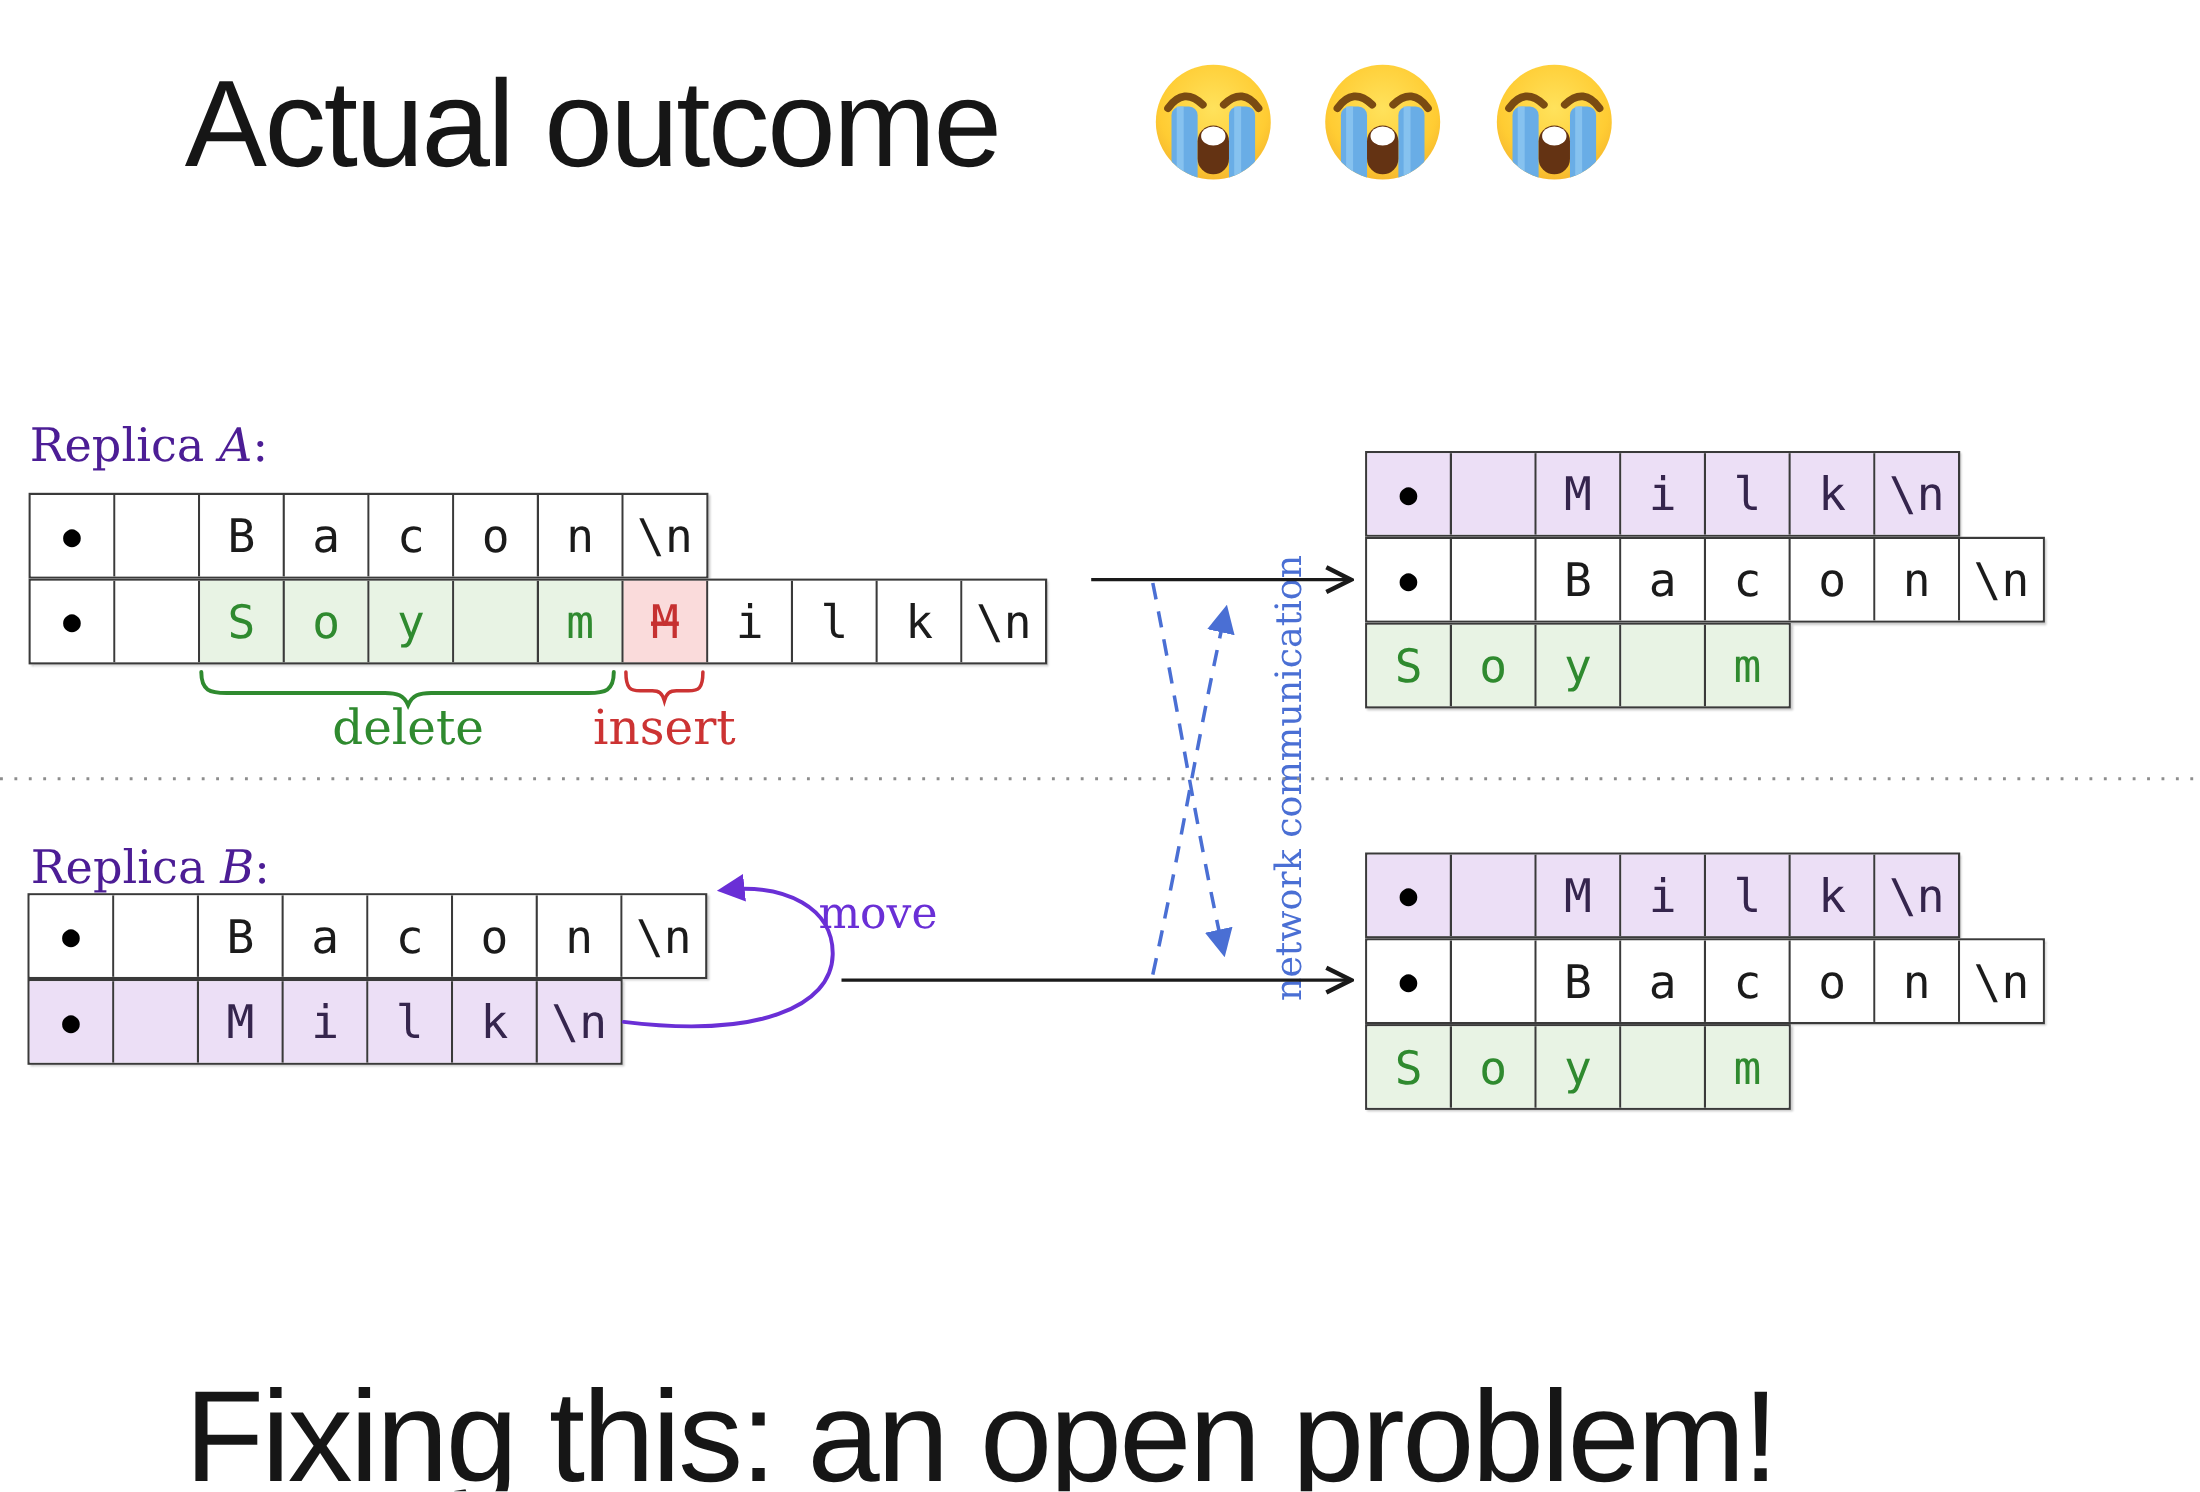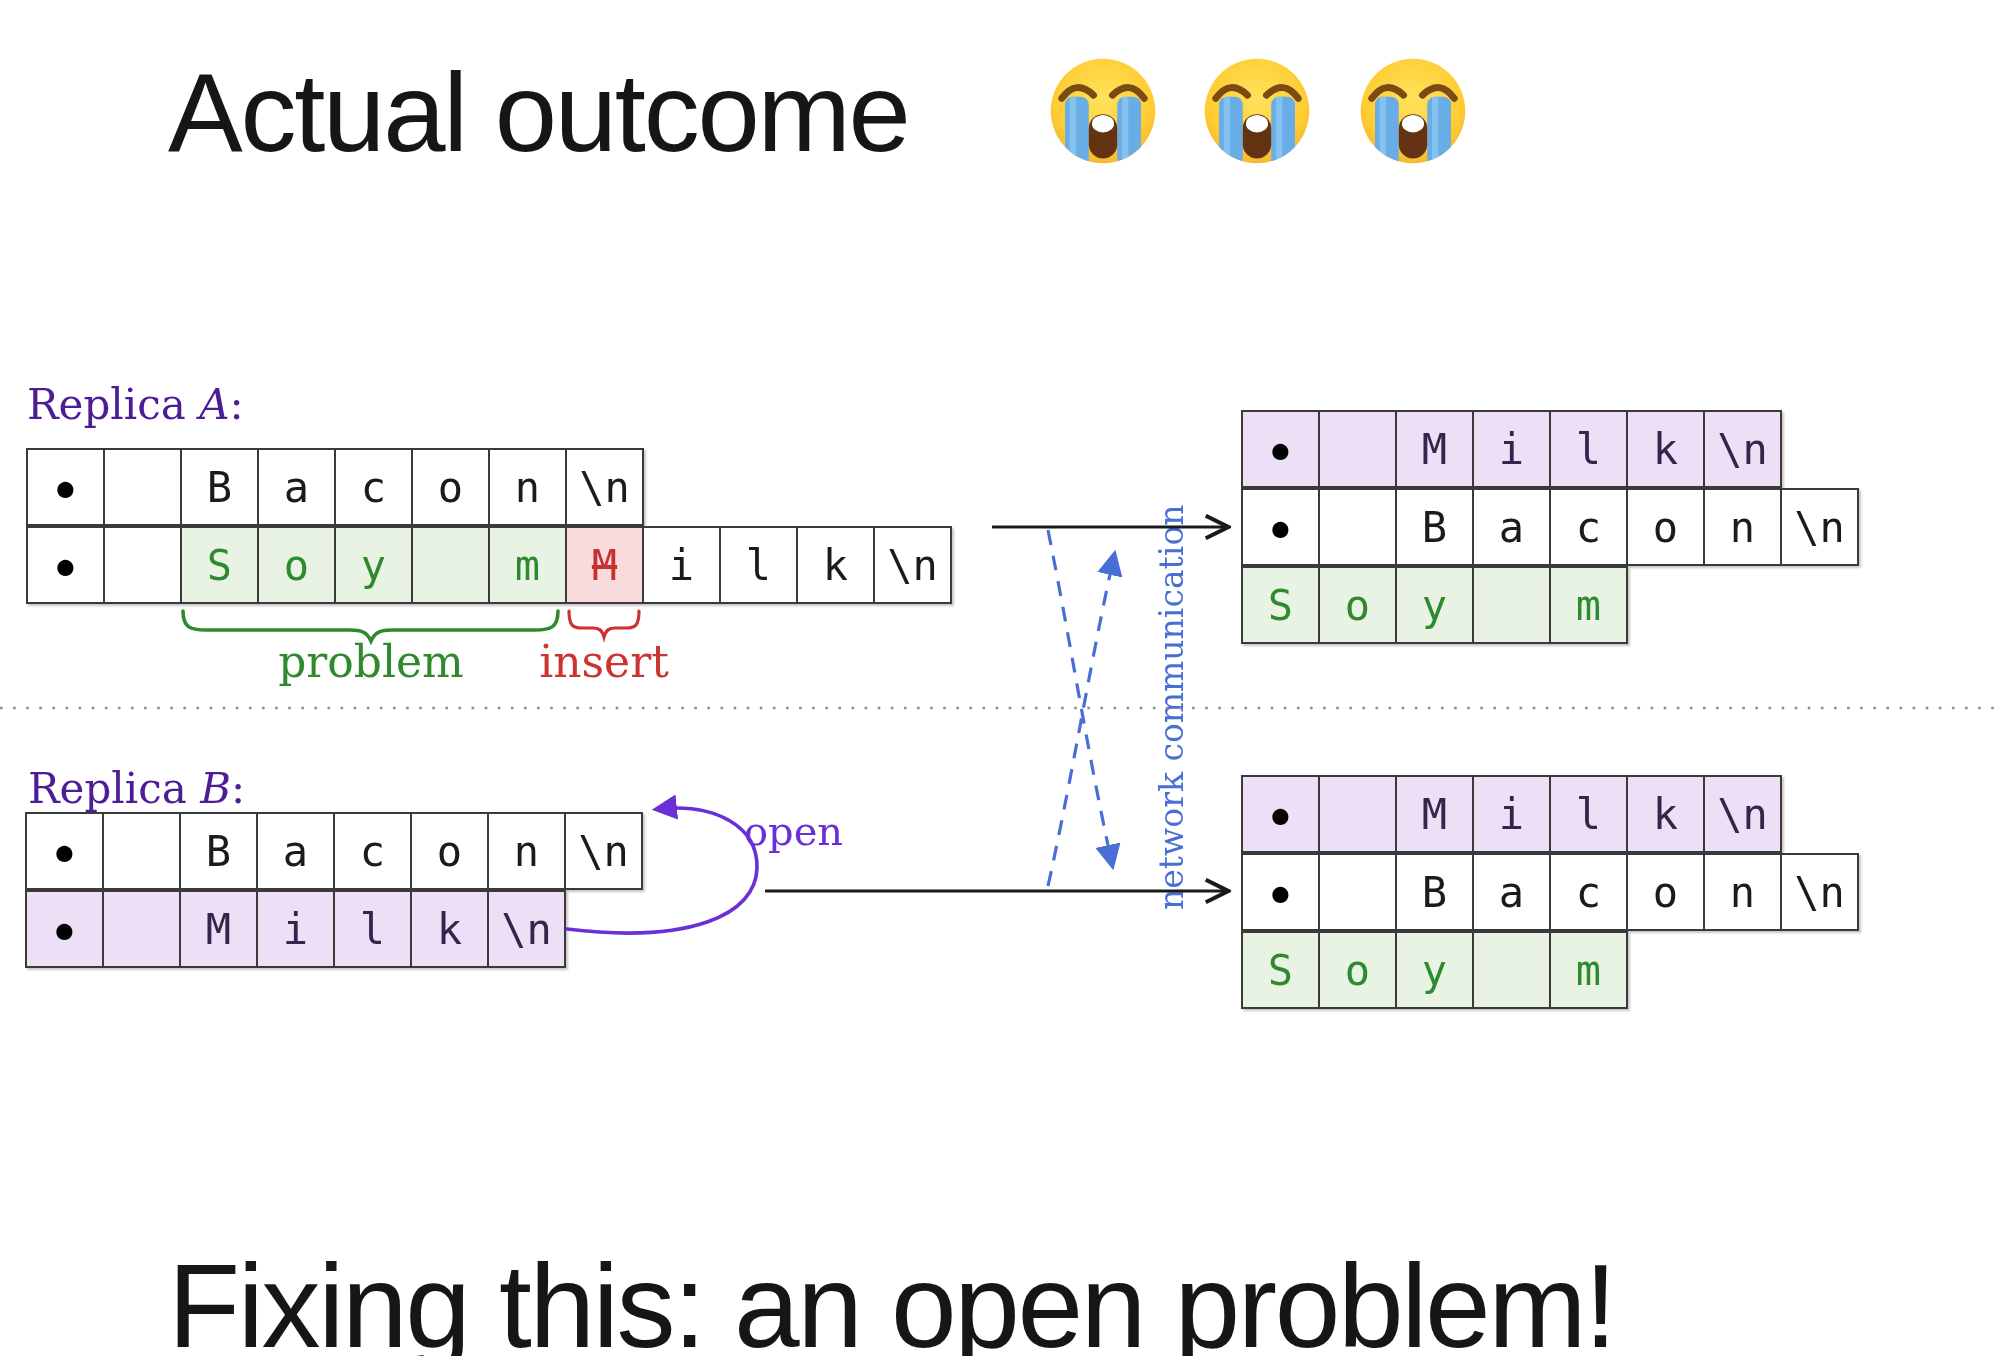--- a/index.html
+++ b/index.html
@@ -192,23 +192,23 @@
       </div>
       <div class="grid-row" style="left: 1241px; top: 931px;">
         <div class="cell bg-green">S</div>
         <div class="cell bg-green">o</div>
         <div class="cell bg-green">y</div>
         <div class="cell bg-green"></div>
         <div class="cell bg-green">m</div>
       </div>
     </div>
 
-  <div id="insert-label" class="anno">problem</div>
+  <div id="insert-label" class="anno">delete</div>
   <div id="delete-label" class="anno">insert</div>
-  <div id="move-label" class="anno">open</div>
+  <div id="move-label" class="anno">move</div>
   <div id="network-label" class="anno">network communication</div>
 
   <svg class="overlay" width="2000" height="1356" viewBox="0 0 2000 1356">
 
     <line x1="0" y1="708" x2="2000" y2="708" stroke="#8d8d8d" stroke-width="2.6" stroke-dasharray="2.6 10.5"></line>
 
     <line x1="992" y1="527" x2="1226" y2="527" stroke="#1a1a1a" stroke-width="3" marker-end="url(#mBlack)"></line>
     <line x1="765" y1="891" x2="1226" y2="891" stroke="#1a1a1a" stroke-width="3" marker-end="url(#mBlack)"></line>
 
     <path d="M1048,530 C1072,650 1086,744 1112,864" fill="none" stroke="#4a6fd4" stroke-width="3.2" stroke-dasharray="15 11" marker-end="url(#mBlue)"></path>

